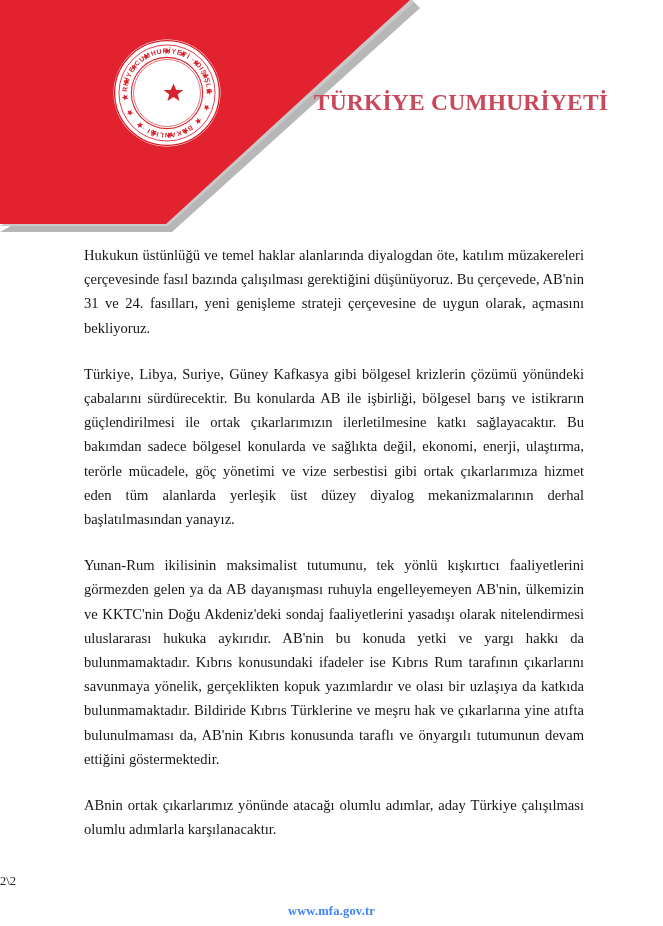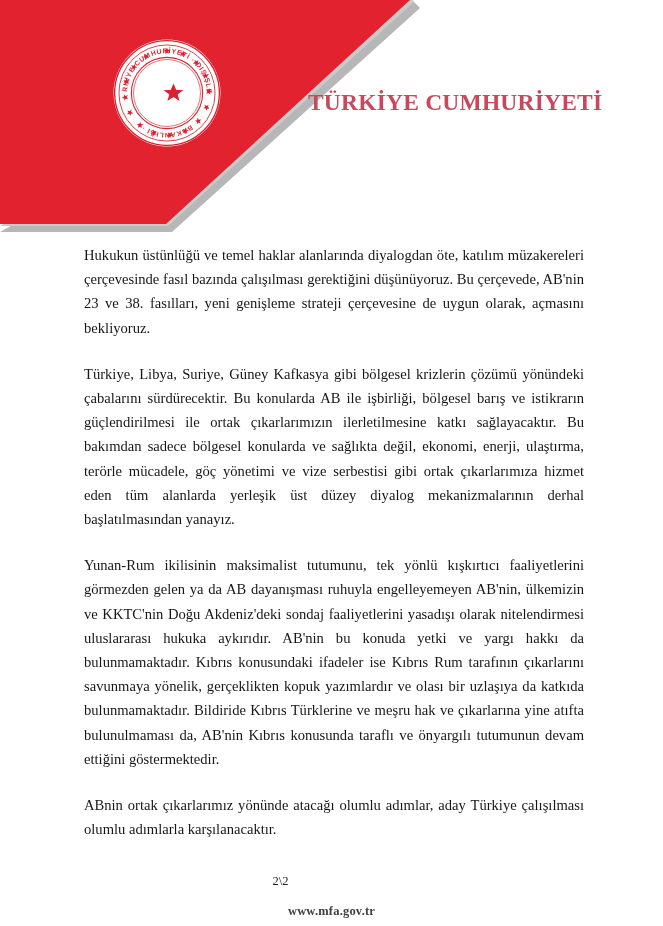--- a/index.html
+++ b/index.html
@@ -38,24 +38,24 @@
     position: absolute;
     left: 113px;
     top: 39px;
     width: 108px;
     height: 108px;
   }
 
   
   .ministry-title {
     position: absolute;
-    left: 308px;
+    left: 296px;
     top: 88px;
     width: 330px;
-    text-align: left;
+    text-align: center;
     color: #c9485c;
     font-family: "Liberation Serif", "DejaVu Serif", serif;
     font-weight: bold;
     font-size: 23.5px;
     line-height: 29px;
     letter-spacing: 0.2px;
   }
   .ministry-title .line2 {
     display: block;
     padding-left: 22px;
@@ -80,35 +80,34 @@
   .para:last-child {
     margin-bottom: 0;
   }
 
   
   .page-number {
     position: absolute;
     left: 0;
     top: 874px;
     width: 561px;
-    text-align: center;
     font-family: "Liberation Serif", "DejaVu Serif", serif;
     font-size: 12.5px;
     color: #242428;
   }
   .site-url {
     position: absolute;
     left: 0;
     top: 904px;
     width: 663px;
     text-align: center;
     font-family: "Liberation Serif", "DejaVu Serif", serif;
     font-weight: bold;
     font-size: 12.5px;
-    color: #404040;
+    color: #3b82f6;
     letter-spacing: 0.2px;
   }
 </style>
 </head>
 <body>
 
 <div class="page">
 
   <div class="header">
     <svg class="banner-svg" width="663" height="235" viewBox="0 0 663 235">
@@ -199,21 +198,21 @@
         </g>
       </g>
     </svg>
 
     <div class="ministry-title">
       <span>TÜRKİYE CUMHURİYETİ</span>
     </div>
   </div>
 
   <div class="body-text">
-    <p class="para">Hukukun üstünlüğü ve temel haklar alanlarında diyalogdan öte, katılım müzakereleri çerçevesinde fasıl bazında çalışılması gerektiğini düşünüyoruz. Bu çerçevede, AB'nin 23 ve 38. fasılları, yeni genişleme strateji çerçevesine de uygun olarak, açmasını bekliyoruz.</p>
+    <p class="para">Hukukun üstünlüğü ve temel haklar alanlarında diyalogdan öte, katılım müzakereleri çerçevesinde fasıl bazında çalışılması gerektiğini düşünüyoruz. Bu çerçevede, AB'nin 31 ve 24. fasılları, yeni genişleme strateji çerçevesine de uygun olarak, açmasını bekliyoruz.</p>
     <p class="para">Türkiye, Libya, Suriye, Güney Kafkasya gibi bölgesel krizlerin çözümü yönündeki çabalarını sürdürecektir. Bu konularda AB ile işbirliği, bölgesel barış ve istikrarın güçlendirilmesi ile ortak çıkarlarımızın ilerletilmesine katkı sağlayacaktır. Bu bakımdan sadece bölgesel konularda ve sağlıkta değil, ekonomi, enerji, ulaştırma, terörle mücadele, göç yönetimi ve vize serbestisi gibi ortak çıkarlarımıza hizmet eden tüm alanlarda yerleşik üst düzey diyalog mekanizmalarının derhal başlatılmasından yanayız.</p>
     <p class="para">Yunan-Rum ikilisinin maksimalist tutumunu, tek yönlü kışkırtıcı faaliyetlerini görmezden gelen ya da AB dayanışması ruhuyla engelleyemeyen  AB'nin, ülkemizin ve KKTC'nin  Doğu Akdeniz'deki sondaj faaliyetlerini yasadışı olarak nitelendirmesi uluslararası hukuka  aykırıdır. AB'nin bu konuda yetki ve yargı hakkı da bulunmamaktadır. Kıbrıs konusundaki ifadeler ise Kıbrıs Rum tarafının çıkarlarını savunmaya yönelik, gerçeklikten kopuk yazımlardır ve olası bir uzlaşıya da katkıda bulunmamaktadır. Bildiride Kıbrıs Türklerine ve meşru hak ve çıkarlarına yine atıfta bulunulmaması da, AB'nin Kıbrıs konusunda taraflı ve önyargılı tutumunun devam ettiğini göstermektedir.</p>
     <p class="para">ABnin ortak çıkarlarımız yönünde atacağı olumlu adımlar, aday Türkiye çalışılması olumlu adımlarla karşılanacaktır.</p>
   </div>
 
   <div class="page-number">2\2</div>
   <div class="site-url">www.mfa.gov.tr</div>
 
 </div>
 

